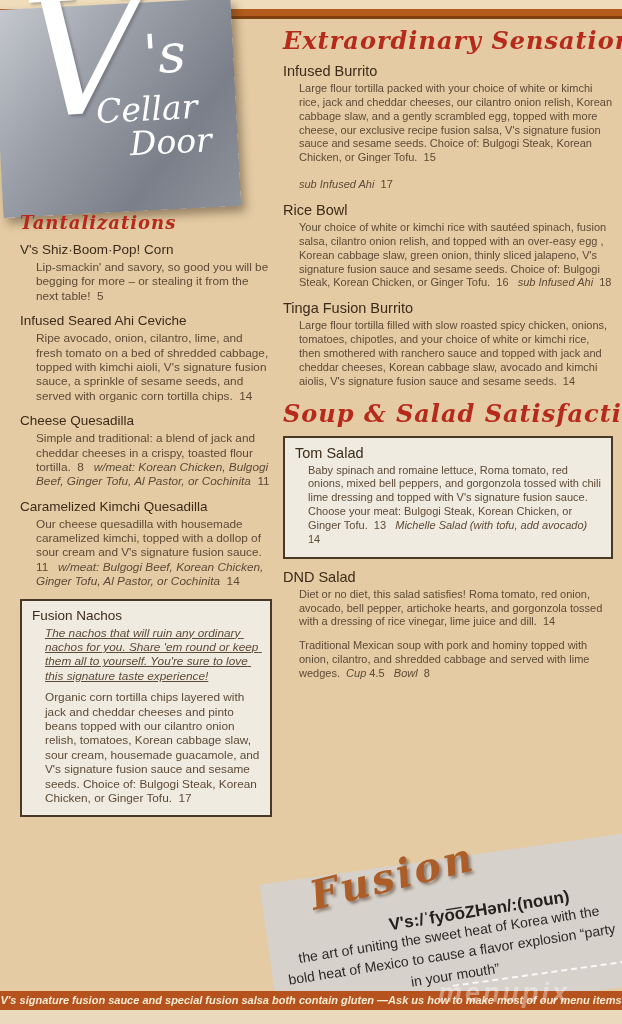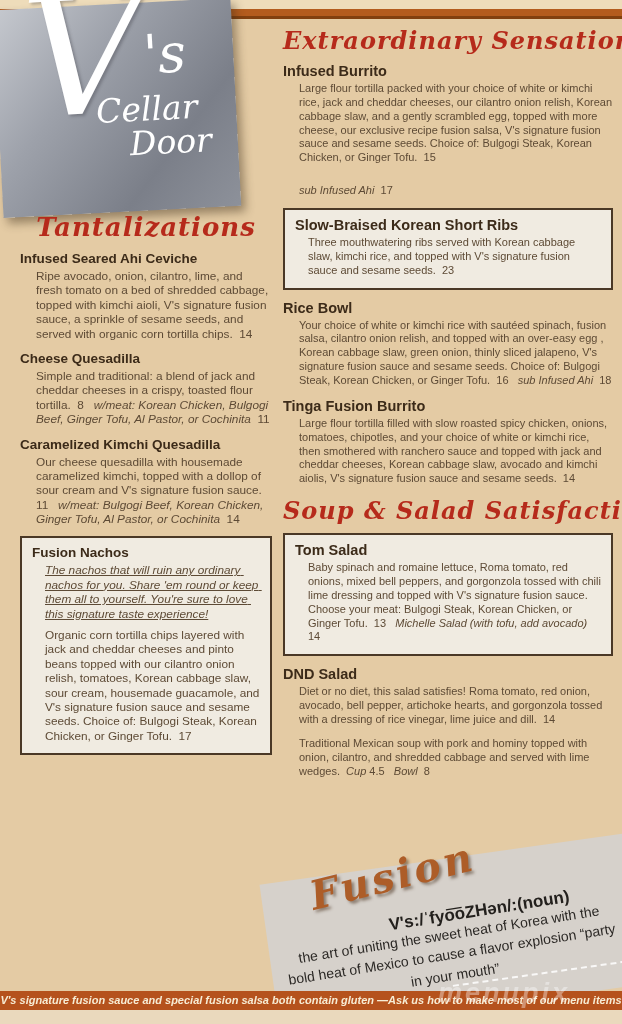--- a/index.html
+++ b/index.html
@@ -21,38 +21,38 @@
   .logo-s{left:148px;top:26px;font-size:54px;}
   .logo-cellar{left:98px;top:90px;font-size:33px;}
   .logo-door{left:130px;top:124px;font-size:33px;}
 
   
   .script-heading{font-family:"DejaVu Serif",serif;font-style:italic;font-weight:bold;
                   color:#b62a1b;margin:0;letter-spacing:1px;}
 
   
   .col-left{position:absolute;left:20px;top:212px;width:252px;z-index:2;}
-  .col-left .script-heading{font-size:26px;text-align:center;margin-bottom:9px;}
+  .col-left .script-heading{font-size:18px;margin-bottom:9px;}
   .col-right{position:absolute;left:283px;top:26px;width:330px;z-index:2;}
   .col-right .script-heading{font-size:24px;margin-bottom:8px;white-space:nowrap;}
   .col-right .heading2{margin-top:10px;margin-bottom:8px;}
 
   .menu-item{margin-bottom:10px;}
-  .item-name{font-weight:bold;color:#3c2b19;margin:0 0 3px 0;}
+  .item-name{font-weight:normal;color:#3c2b19;margin:0 0 3px 0;}
   .col-left .item-name{font-size:13.5px;}
   .col-right .item-name{font-size:14.5px;}
   .item-desc{color:#5d4a35;margin:0 0 0 16px;white-space:pre-wrap;}
   .col-left .item-desc{font-size:11.8px;line-height:1.22;}
   .col-right .item-desc{font-size:11px;line-height:1.26;}
   .it{font-style:italic;}
   .bi{font-style:italic;font-weight:normal;}
   .boxed{background:#f0ebe1;border:2px solid #4a3826;padding:7px 10px 10px 10px;}
   .boxed .item-desc{margin-left:13px;}
   .intro{font-style:italic;margin-bottom:7px;text-decoration:underline;}
-  .subline{margin-top:19px;}
+  .subline{margin-top:13px;}
 
   
   .fusion-panel{position:absolute;left:268px;top:854px;width:430px;height:152px;
                 background:#d6d1cb;transform:rotate(-8deg);z-index:0;}
   .fusion-word{position:absolute;left:308px;top:852px;z-index:1;transform:rotate(-14deg);
                font-family:"DejaVu Serif",serif;font-style:italic;font-weight:bold;
                font-size:40px;color:#ad5d28;letter-spacing:3px;
                text-shadow:2px 3px 3px rgba(70,45,25,.5);}
   .fusion-pron{position:absolute;left:388px;top:901px;z-index:1;transform:rotate(-9deg);
                font-size:17px;font-weight:bold;color:#23201d;white-space:nowrap;}
@@ -86,20 +86,24 @@
 
   <div class="fusion-panel"></div>
   <div class="fusion-word">Fusion</div>
   <div class="fusion-pron">V's:/ˈfyo͞oZHən/:(noun)</div>
   <div class="fusion-def">the art of uniting the sweet heat of Korea with the bold heat of Mexico to cause a flavor explosion “party in your mouth”</div>
   <div class="fusion-dash"></div>
 
   <div class="col-left">
     <h2 class="script-heading">Tantalizations</h2>
 
+    <div class="menu-item">
+      <h3 class="item-name">V's Shiz·Boom·Pop! Corn</h3>
+      <p class="item-desc"><span>Lip-smackin' and savory, so good you will be begging for more – or stealing it from the next table!  5</span></p>
+    </div>
 
     <div class="menu-item">
       <h3 class="item-name">Infused Seared Ahi Ceviche</h3>
       <p class="item-desc"><span>Ripe avocado, onion, cilantro, lime, and fresh tomato on a bed of shredded cabbage, topped with kimchi aioli, V's signature fusion sauce, a sprinkle of sesame seeds, and served with organic corn tortilla chips.  14</span></p>
     </div>
 
     <div class="menu-item">
       <h3 class="item-name">Cheese Quesadilla</h3>
       <p class="item-desc"><span>Simple and traditional: a blend of jack and cheddar cheeses in a crispy, toasted flour tortilla.  8   </span><span class="it">w/meat: Korean Chicken, Bulgogi Beef, Ginger Tofu, Al Pastor, or Cochinita</span><span>  11</span></p>
     </div>
@@ -121,24 +125,20 @@
 
   <div class="col-right">
     <h2 class="script-heading">Extraordinary Sensations</h2>
 
     <div class="menu-item">
       <h3 class="item-name">Infused Burrito</h3>
       <p class="item-desc"><span>Large flour tortilla packed with your choice of white or kimchi rice, jack and cheddar cheeses, our cilantro onion relish, Korean cabbage slaw, and a gently scrambled egg, topped with more cheese, our exclusive recipe fusion salsa, V's signature fusion sauce and sesame seeds. Choice of: Bulgogi Steak, Korean Chicken, or Ginger Tofu.  15</span></p>
       <p class="item-desc subline"><span class="it">sub Infused Ahi</span><span>  17</span></p>
     </div>
 
-    <div class="menu-item boxed">
-      <h3 class="item-name">Slow-Braised Korean Short Ribs</h3>
-      <p class="item-desc"><span>Three mouthwatering ribs served with Korean cabbage slaw, kimchi rice, and topped with V's signature fusion sauce and sesame seeds.  23</span></p>
-    </div>
 
     <div class="menu-item">
       <h3 class="item-name">Rice Bowl</h3>
       <p class="item-desc"><span>Your choice of white or kimchi rice with sautéed spinach, fusion salsa, cilantro onion relish, and topped with an over-easy egg , Korean cabbage slaw, green onion, thinly sliced jalapeno, V's signature fusion sauce and sesame seeds. Choice of: Bulgogi Steak, Korean Chicken, or Ginger Tofu.  16   </span><span class="it">sub Infused Ahi</span><span>  18</span></p>
     </div>
 
     <div class="menu-item">
       <h3 class="item-name">Tinga Fusion Burrito</h3>
       <p class="item-desc"><span>Large flour tortilla filled with slow roasted spicy chicken, onions, tomatoes, chipotles, and your choice of white or kimchi rice, then smothered with ranchero sauce and topped with jack and cheddar cheeses, Korean cabbage slaw, avocado and kimchi aiolis, V's signature fusion sauce and sesame seeds.  14</span></p>
     </div>

